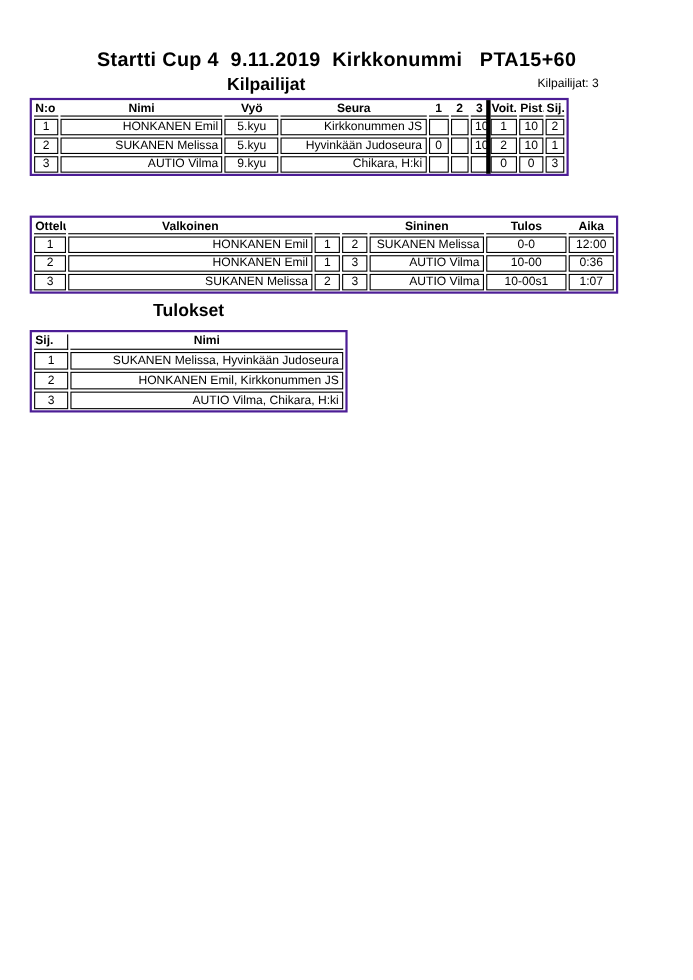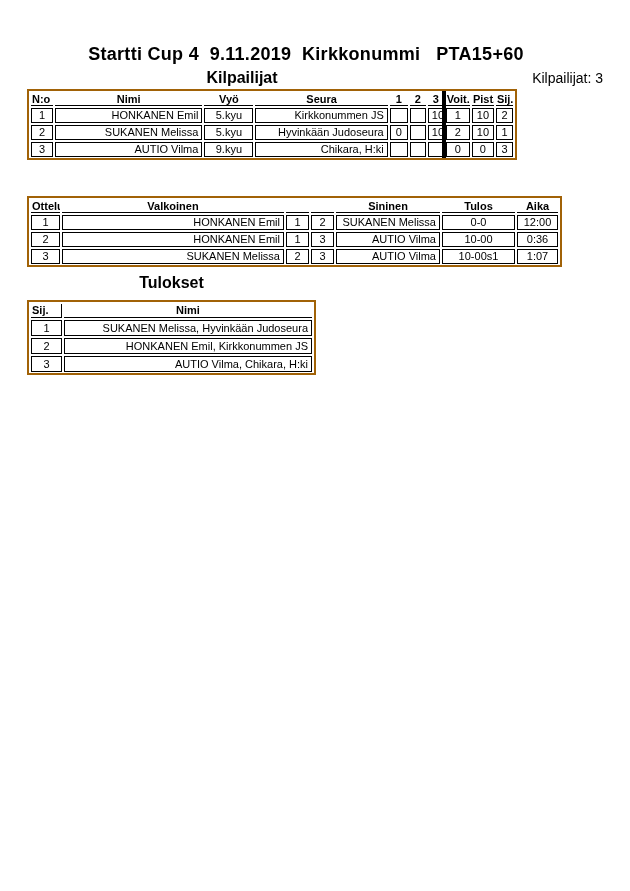--- a/index.html
+++ b/index.html
@@ -13,25 +13,25 @@
     font-size:18px; font-weight:bold; white-space:pre; letter-spacing:0.3px;
   }
   .sec-label {
     position:absolute; font-size:16px; font-weight:bold; text-align:center;
     white-space:nowrap;
   }
   #sec-competitors { top:69px; left:27px; width:430px; }
   #sec-matches     { top:177px; left:27px; width:535px; }
   #sec-results     { top:274px; left:27px; width:289px;text-align:center; }
   .count-label {
-    position:absolute; top:70px; left:430px; width:173px; text-align:right;
-    font-size:14px;
+    position:absolute; top:70px; left:430px; width:173px; text-align:center;
+    font-size:11px;
   }
   .tblwrap {
-    position:absolute; box-sizing:border-box; border:2px solid #a16207; background:#fff;
+    position:absolute; box-sizing:border-box; border:2px solid #4c1d95; background:#fff;
   }
   #t-competitors { left:27px; top:89px;  width:490px; height:71px; }
   #t-matches     { left:27px; top:196px; width:535px; height:71px; }
   #t-results     { left:27px; top:300px; width:289px; height:75px; }
   table {
     border-collapse:separate; border-spacing:2px; table-layout:fixed; width:100%;
   }
   th {
     font-size:11px; font-weight:bold; text-align:center; padding:0 1px;
     height:12px; line-height:12px; border-bottom:1px solid #000;

